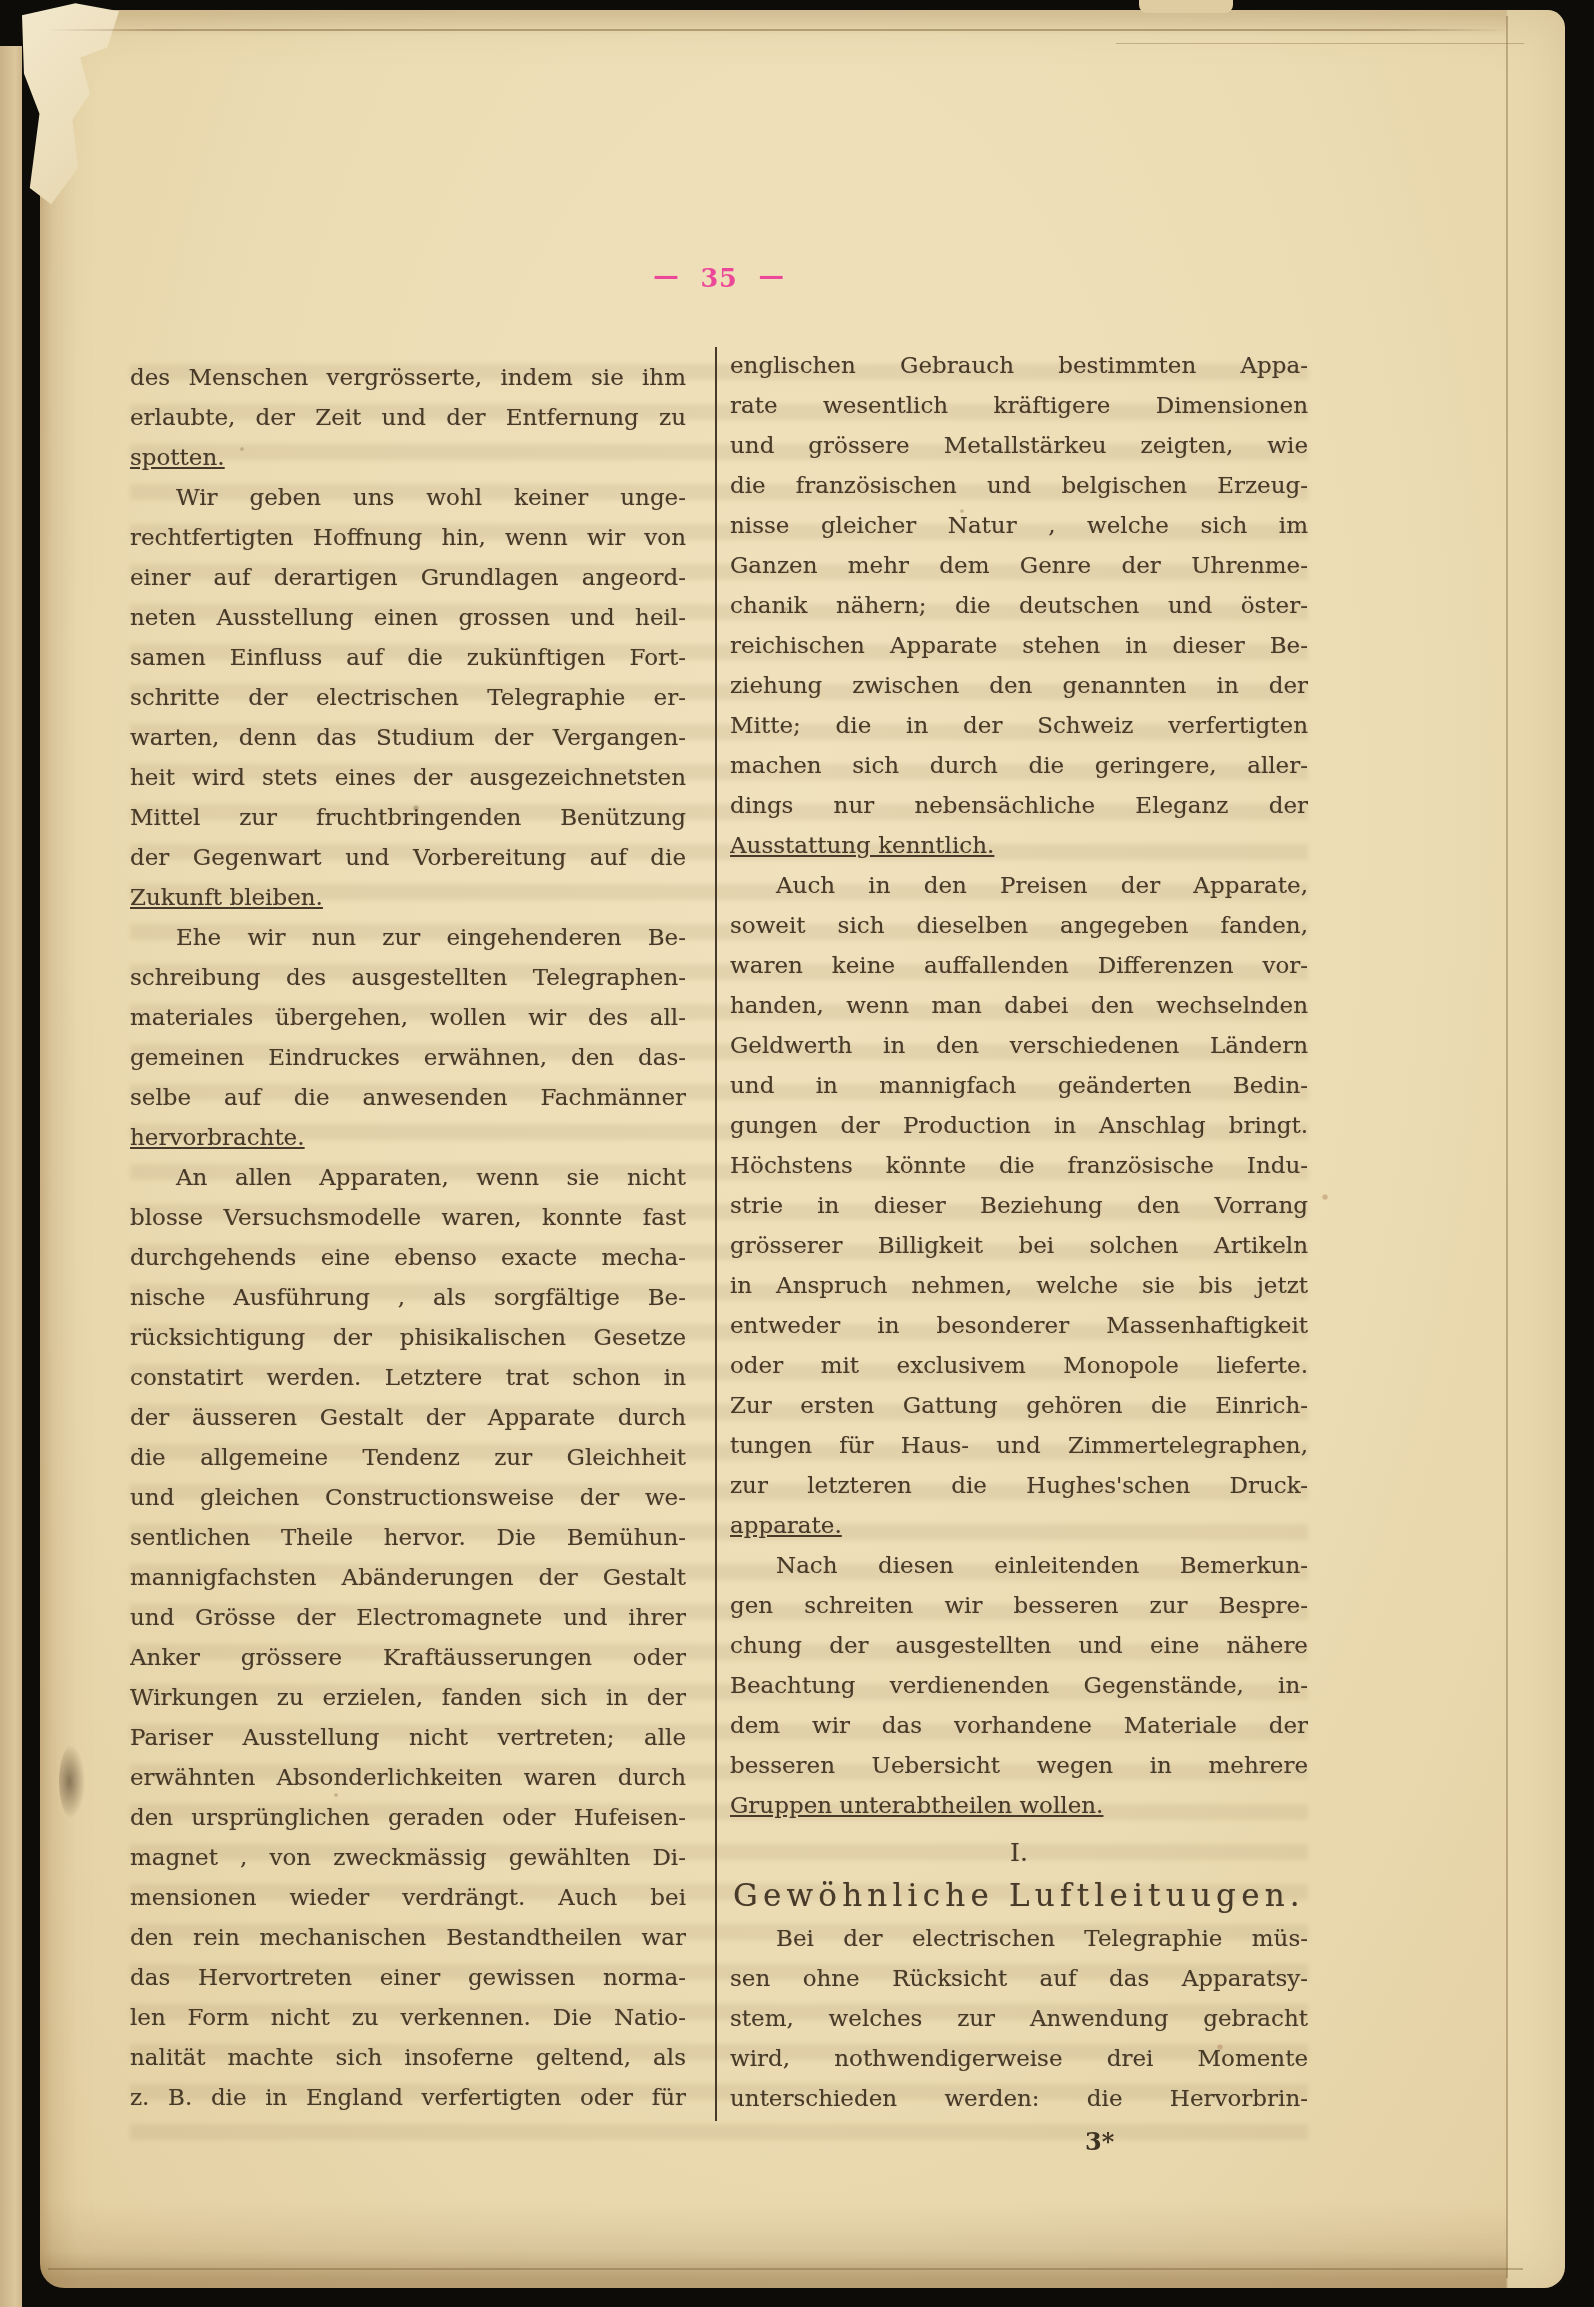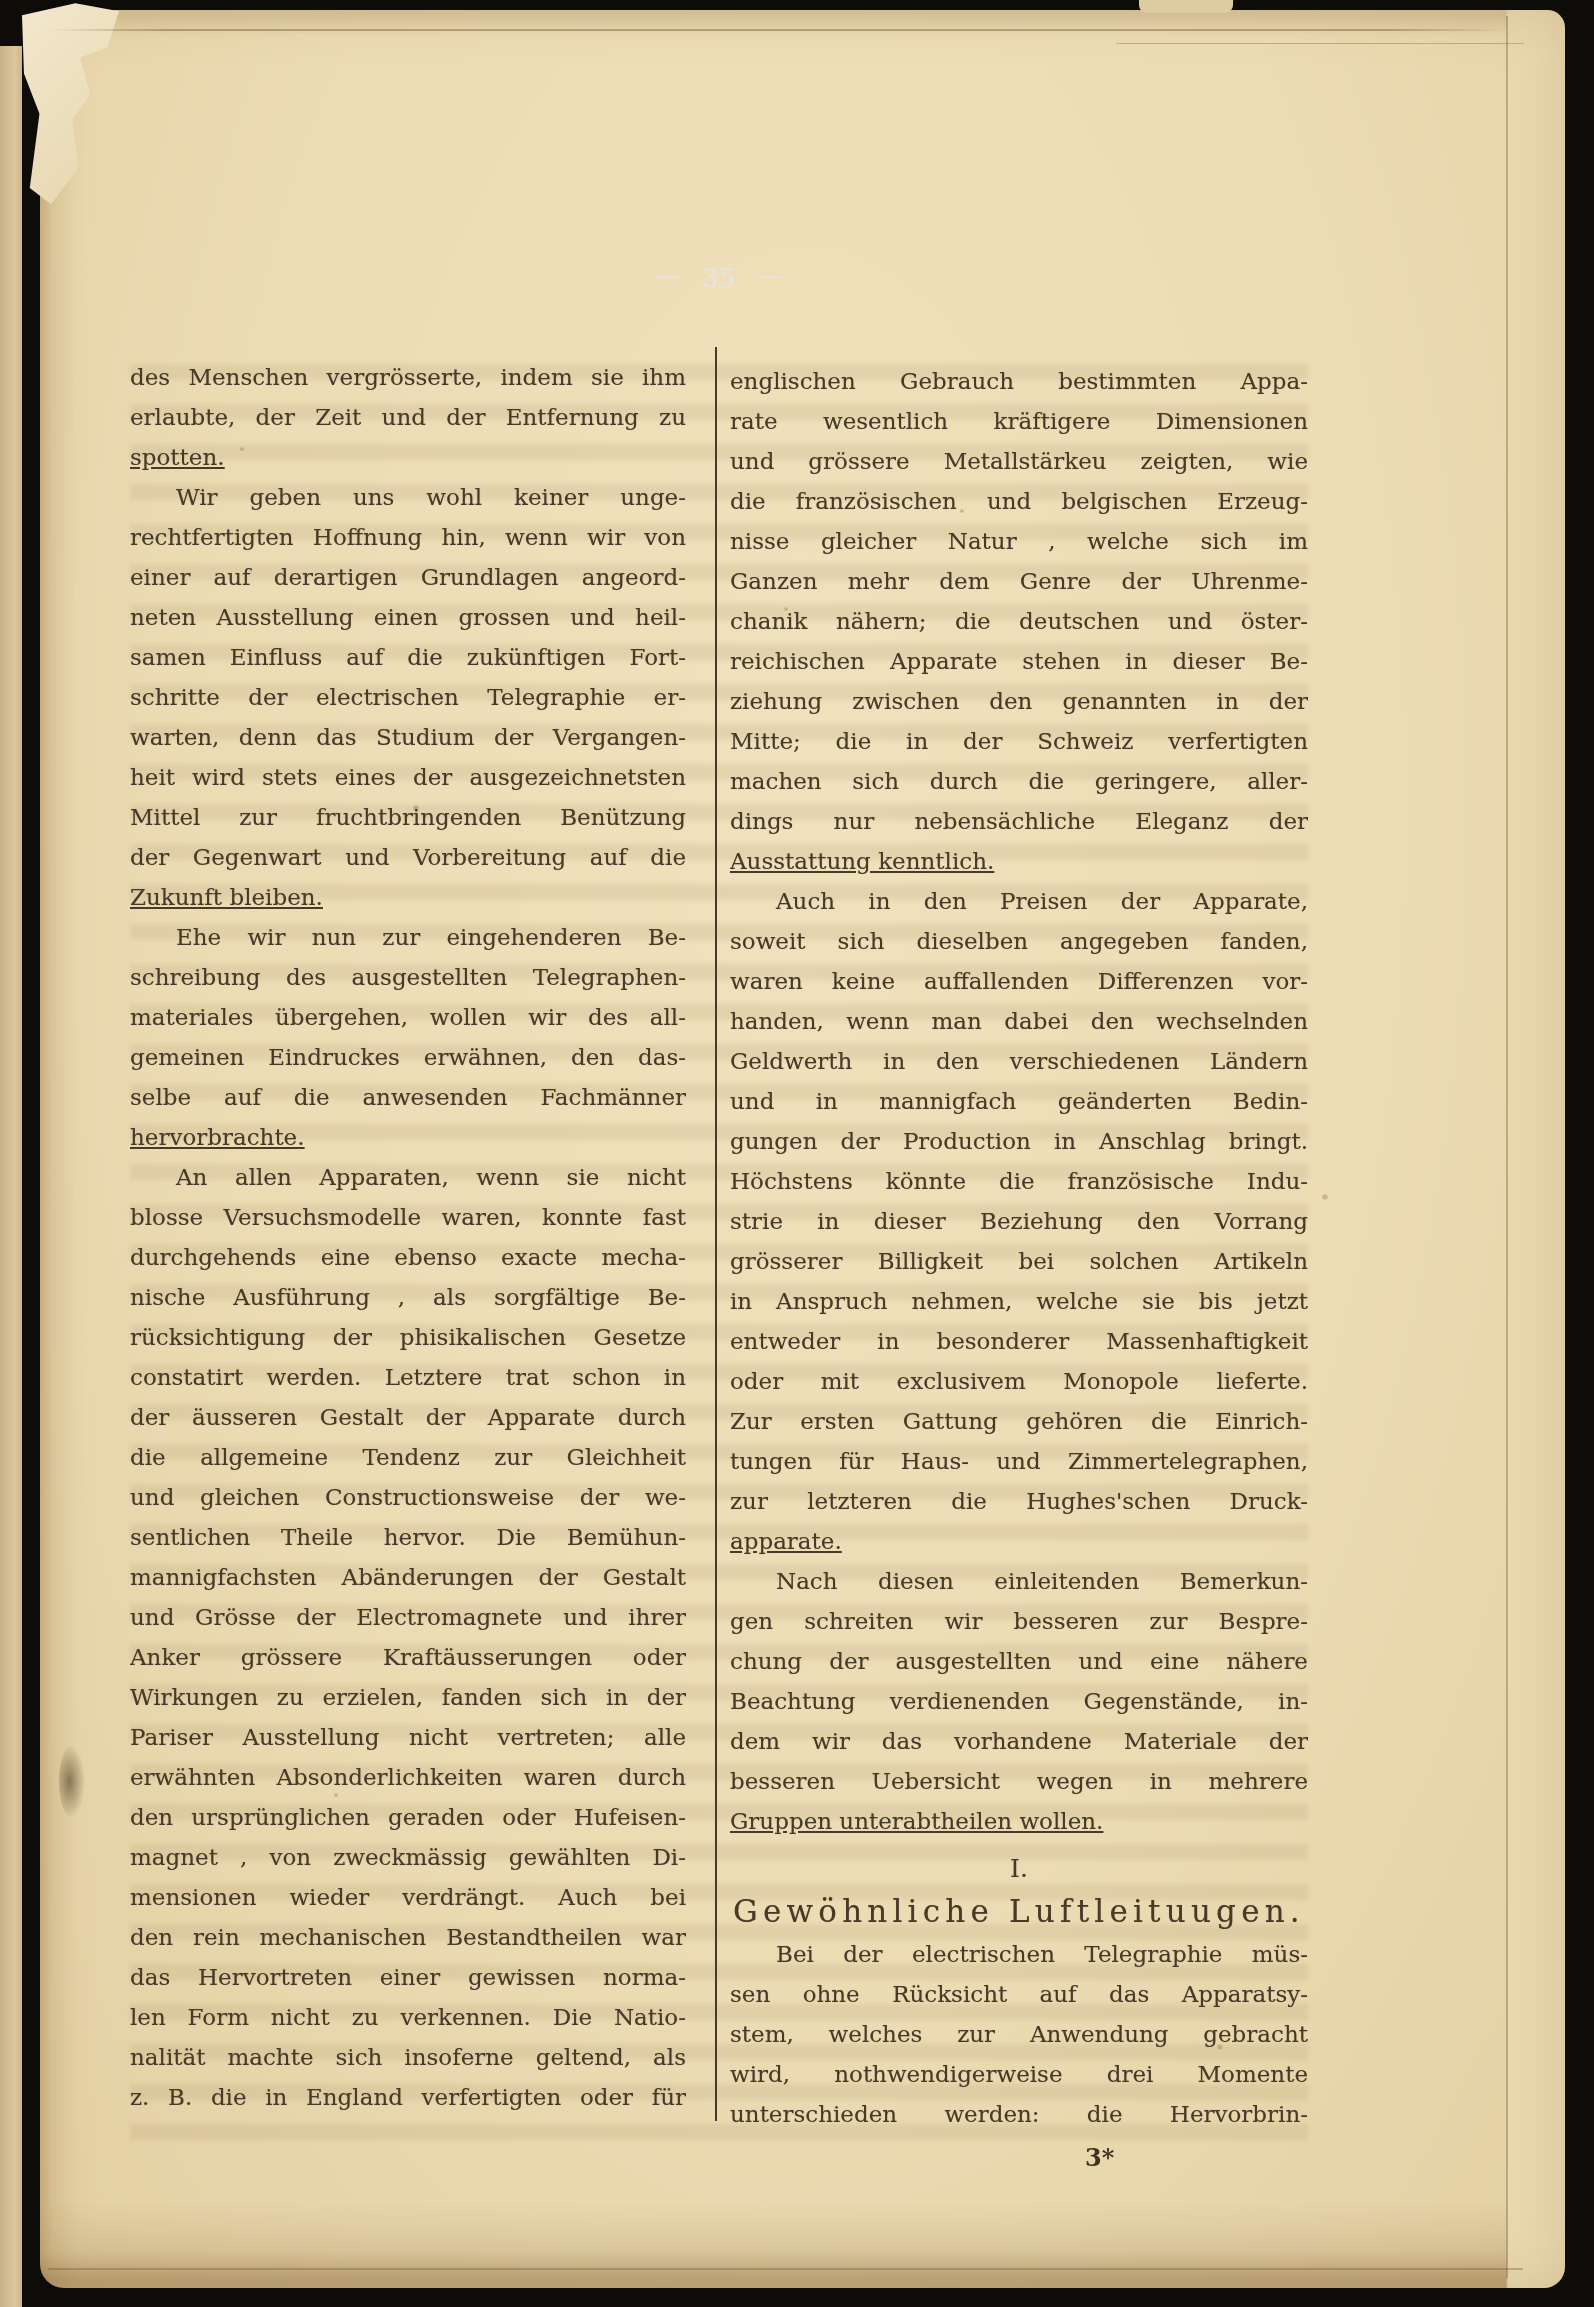--- a/index.html
+++ b/index.html
@@ -72,27 +72,27 @@
     background:repeating-linear-gradient(180deg,
       rgba(0,0,0,0) 0px 12.8px,
       rgba(148,124,84,0.13) 12.8px 29px,
       rgba(0,0,0,0) 29px 40px);
     filter:blur(2px);
   }
   
   .page-number{
     position:absolute;left:130px;top:263px;width:1178px;
     text-align:center;
-    font-size:25.5px;font-weight:normal;color:#e5e5e5;
+    font-size:25.5px;font-weight:bold;color:#ec4899;
     letter-spacing:0.8px;
   }
   .page-number .dash{margin:0 21px;position:relative;top:-3.2px;}
   .columns{position:absolute;left:130px;top:345px;width:1178px;}
   .col-left{position:absolute;left:0;top:12px;width:556px;}
-  .col-right{position:absolute;left:600px;top:0;width:578px;margin-top:16px;}
+  .col-right{position:absolute;left:600px;top:0;width:578px;}
   .divider{position:absolute;left:585px;top:1.6px;width:1.6px;height:1774px;background:#473a28;}
   .line{
     font-size:23px;line-height:40px;height:40px;
     color:#473a29;
     text-align:justify;text-align-last:justify;
     text-shadow:0 0 0.8px rgba(70,55,35,0.35);
     overflow:hidden;
   }
   .line.end{text-align-last:left;text-decoration:underline;}
   .line.indent{padding-left:46px;}

